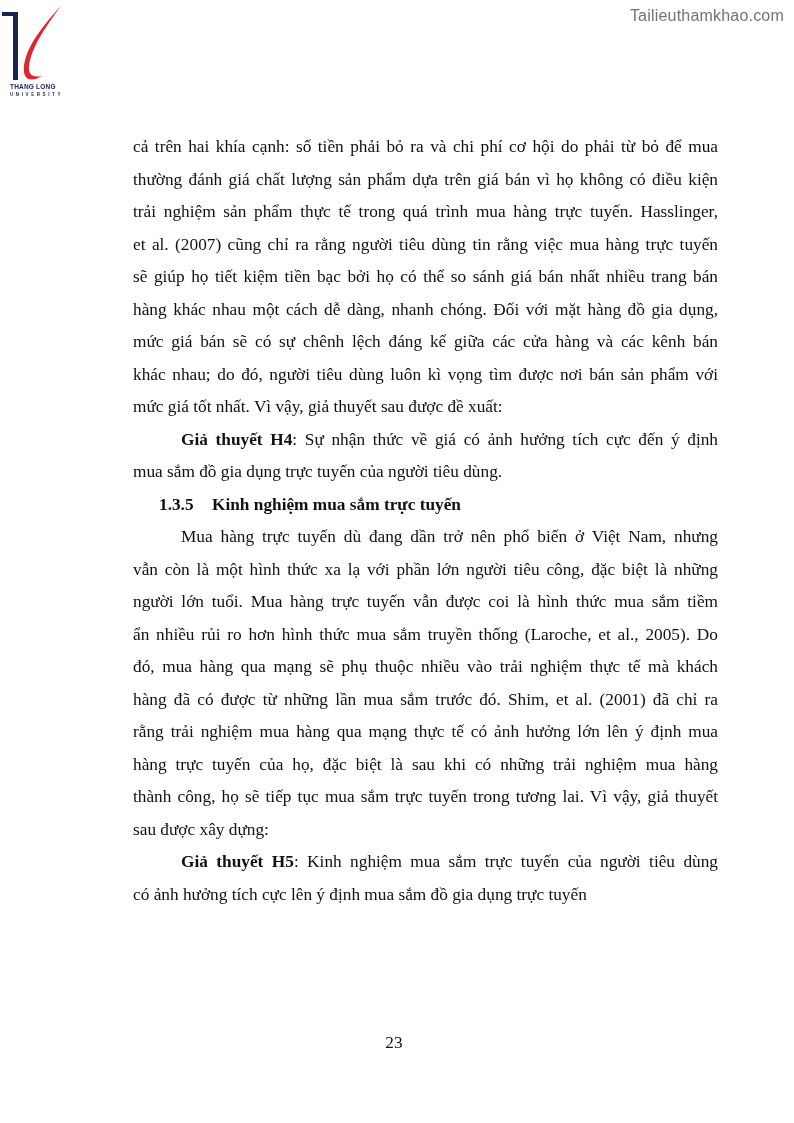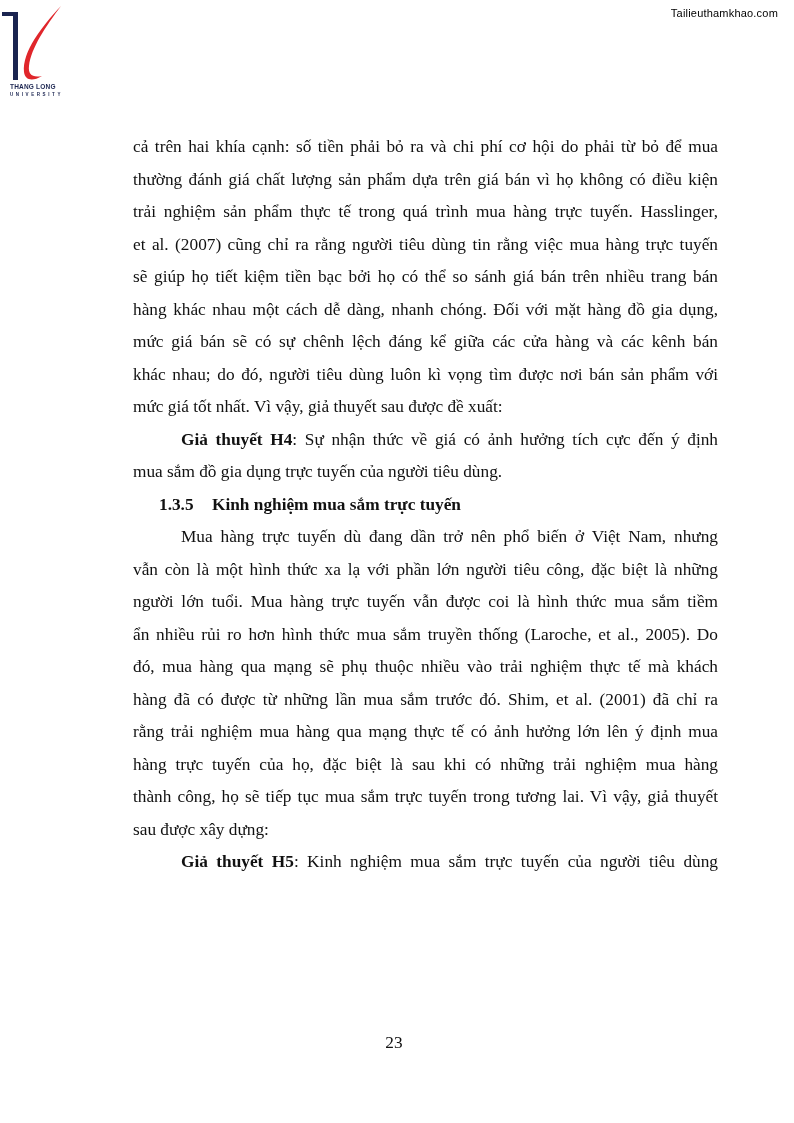--- a/index.html
+++ b/index.html
@@ -1,21 +1,21 @@
 <!DOCTYPE html>
 <html><head>
   <meta charset="utf-8">
   <style>
     html, body { margin: 0; padding: 0; background: #ffffff; }
     body { width: 794px; height: 1123px; position: relative; overflow: hidden; font-family: "Liberation Serif", "DejaVu Serif", serif; color: #111; }
     .logo { position: absolute; left: 2px; top: 4px; width: 72px; height: 100px; }
     .logo svg { display: block; }
     .logo .t1 { position: absolute; left: 8px; top: 79px; font-family: "Liberation Sans", sans-serif; font-weight: bold; font-size: 6.5px; color: #1a2450; letter-spacing: 0.2px; white-space: nowrap; }
     .logo .t2 { position: absolute; left: 8px; top: 88px; font-family: "Liberation Sans", sans-serif; font-weight: bold; font-size: 4.5px; color: #1a2450; letter-spacing: 2.6px; white-space: nowrap; }
-    .watermark { position: absolute; top: 7px; right: 16px; font-family: "Liberation Sans", sans-serif; font-size: 11px; color: #000000; letter-spacing: 0.2px; }
+    .watermark { position: absolute; top: 7px; right: 10px; font-family: "Liberation Sans", sans-serif; font-size: 16px; color: #737373; letter-spacing: 0.2px; }
     .content { position: absolute; left: 133px; top: 131px; width: 585px; }
     .line { display: block; height: 32.5px; line-height: 32.5px; font-size: 17.3px; text-align: justify; text-align-last: justify; white-space: nowrap; overflow: visible; }
     .line.last { text-align-last: left; }
     .line.indent { padding-left: 48px; }
     .line span { white-space: normal; }
     b { font-weight: bold; }
     .heading { position: relative; left: -5px; font-weight: bold; text-align-last: left; margin-left: 31px; }
     .heading .num { display: inline-block; width: 53px; }
     .page-number { position: absolute; top: 1033px; left: 0; width: 788px; text-align: center; font-size: 17.3px; }
   </style>
@@ -32,21 +32,21 @@
 </div>
 
 <div class="watermark">Tailieuthamkhao.com</div>
 
 <div class="content">
   <div>
     <div class="line"><span>cả trên hai khía cạnh: số tiền phải bỏ ra và chi phí cơ hội do phải từ bỏ để mua</span></div>
     <div class="line"><span>thường đánh giá chất lượng sản phẩm dựa trên giá bán vì họ không có điều kiện</span></div>
     <div class="line"><span>trải nghiệm sản phẩm thực tế trong quá trình mua hàng trực tuyến. Hasslinger,</span></div>
     <div class="line"><span>et al. (2007) cũng chỉ ra rằng người tiêu dùng tin rằng việc mua hàng trực tuyến</span></div>
-    <div class="line"><span>sẽ giúp họ tiết kiệm tiền bạc bởi họ có thể so sánh giá bán trên nhiều trang bán</span></div>
+    <div class="line"><span>sẽ giúp họ tiết kiệm tiền bạc bởi họ có thể so sánh giá bán nhất nhiều trang bán</span></div>
     <div class="line"><span>hàng khác nhau một cách dễ dàng, nhanh chóng. Đối với mặt hàng đồ gia dụng,</span></div>
     <div class="line"><span>mức giá bán sẽ có sự chênh lệch đáng kể giữa các cửa hàng và các kênh bán</span></div>
     <div class="line"><span>khác nhau; do đó, người tiêu dùng luôn kì vọng tìm được nơi bán sản phẩm với</span></div>
     <div class="line last"><span>mức giá tốt nhất. Vì vậy, giả thuyết sau được đề xuất:</span></div>
   </div>
 
   <div>
     <div class="line indent"><span><b>Giả thuyết H4</b><span>: Sự nhận thức về giá có ảnh hưởng tích cực đến ý định</span></span></div>
     <div class="line last"><span>mua sắm đồ gia dụng trực tuyến của người tiêu dùng.</span></div>
   </div>
@@ -63,16 +63,17 @@
     <div class="line"><span>đó, mua hàng qua mạng sẽ phụ thuộc nhiều vào trải nghiệm thực tế mà khách</span></div>
     <div class="line"><span>hàng đã có được từ những lần mua sắm trước đó. Shim, et al. (2001) đã chỉ ra</span></div>
     <div class="line"><span>rằng trải nghiệm mua hàng qua mạng thực tế có ảnh hưởng lớn lên ý định mua</span></div>
     <div class="line"><span>hàng trực tuyến của họ, đặc biệt là sau khi có những trải nghiệm mua hàng</span></div>
     <div class="line"><span>thành công, họ sẽ tiếp tục mua sắm trực tuyến trong tương lai. Vì vậy, giả thuyết</span></div>
     <div class="line last"><span>sau được xây dựng:</span></div>
   </div>
 
   <div>
     <div class="line indent"><span><b>Giả thuyết H5</b><span>: Kinh nghiệm mua sắm trực tuyến của người tiêu dùng</span></span></div>
+    <div class="line last"><span>có ảnh hưởng tích cực lên ý định mua sắm đồ gia dụng trực tuyến</span></div>
   </div>
 </div>
 
 <div class="page-number">23</div>
 
 </body></html>

